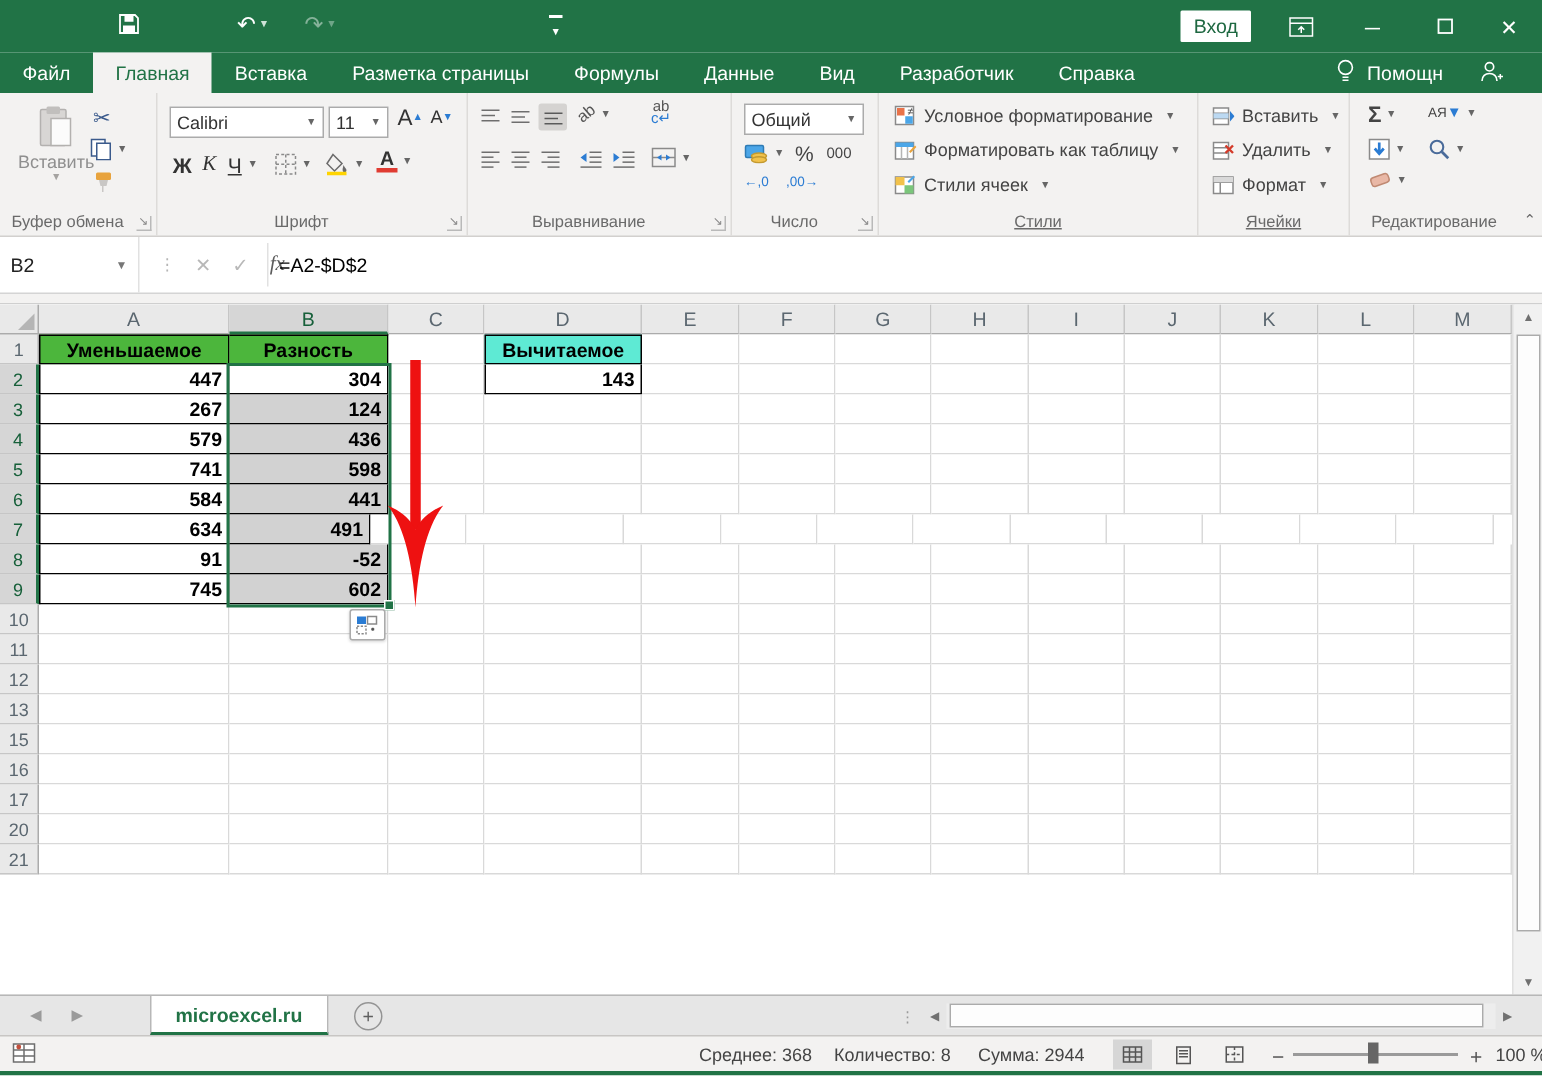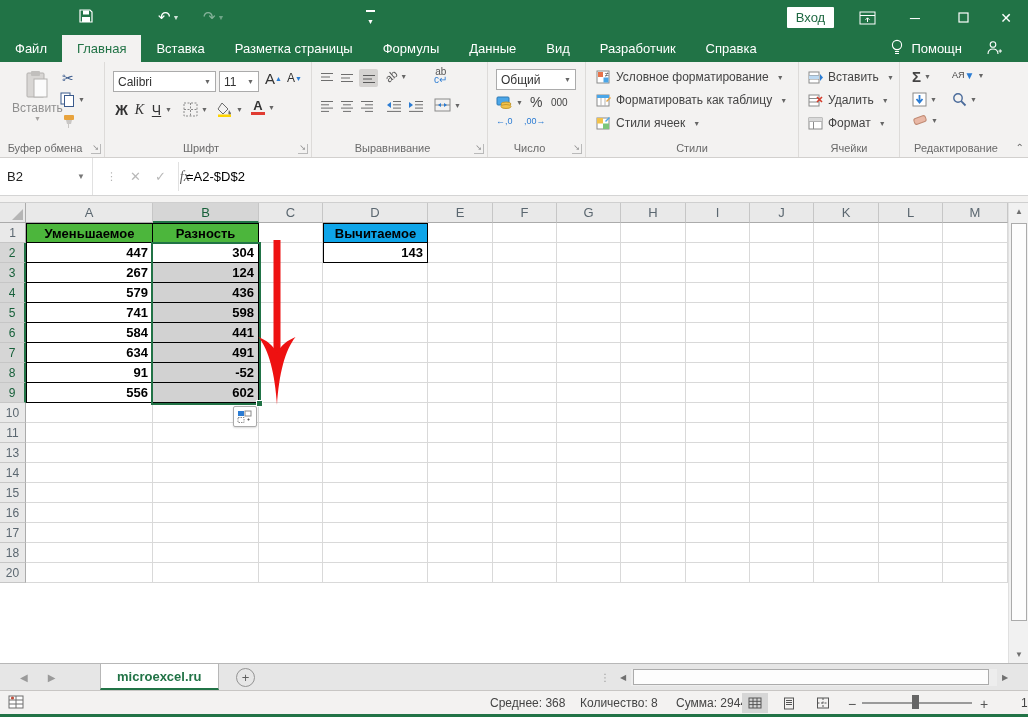--- a/index.html
+++ b/index.html
@@ -19,21 +19,21 @@
   .tabs { display:flex; }
   .tab { padding:0 15px; display:flex; align-items:center; font-size:13px; white-space:nowrap; }
   .tab.active { background:#f3f2f1; color:#217346; }
   .tabrow-right { margin-left:auto; display:flex; align-items:center; padding-right:14px; }
   .tabrow-right .helpitem { display:flex; align-items:center; gap:7px; padding:0 12px; font-size:13px; white-space:nowrap; }
 
   
   .ribbon { position:absolute; top:62px; left:0; width:1028px; height:96px; background:#f3f2f1; border-bottom:1px solid #d2d0ce; display:flex; }
   .rgroup { position:relative; height:100%; border-right:1px solid #dddbd9; flex:0 0 auto; }
   .glabel { position:absolute; bottom:3px; left:0; right:14px; text-align:center; font-size:11px; color:#6a6a6a; white-space:nowrap; }
-  .glabel.full { right:0; }
+  .glabel.full { right:0;text-decoration:underline; }
   .dlg { position:absolute; right:3px; bottom:3px; font-size:8px; color:#8b8b8b; width:10px; height:10px; border:1px solid #b9b9b9; border-top:none; border-left:none; line-height:8px; text-align:center; }
   .combo { position:absolute; background:#fff; border:1px solid #ababab; font-size:12px; color:#333; display:flex; align-items:center; padding:0 4px; }
   .combo .arr { margin-left:auto; color:#666; font-size:7px; }
   .mini-dd { font-size:7px; color:#666; margin-left:3px; }
   .bigbtn { position:absolute; display:flex; flex-direction:column; align-items:center; color:#8f8f8f; }
   .fontbtn { position:absolute; display:flex; align-items:center; justify-content:center; color:#333; font-size:14px; }
   .pressed { background:#d5d3d1; border-radius:2px; }
   .stylebtn { position:absolute; display:flex; align-items:center; gap:5px; font-size:12px; color:#444; white-space:nowrap; }
   .ribbon-collapse { position:absolute; right:6px; bottom:4px; color:#666; font-size:10px; }
 
@@ -83,21 +83,21 @@
   .addsheet { position:absolute; left:236px; top:4px; width:19px; height:19px; border:1px solid #949494; border-radius:50%; color:#5f5f5f; font-size:13px; display:flex; align-items:center; justify-content:center; background:#e6e6e6; }
   .hscroll { position:absolute; left:600px; top:5px; height:17px; width:420px; display:flex; align-items:center; }
   .hs-grip { color:#9a9a9a; font-size:10px; margin-right:6px; letter-spacing:-1px; }
   .hs-btn { width:16px; height:17px; color:#707070; font-size:8px; display:flex; align-items:center; justify-content:center; background:#e6e6e6; }
   .hs-track { position:relative; width:366px; height:17px; background:#ededed; }
   .hs-thumb { position:absolute; left:2px; top:0; width:356px; height:16px; background:#fdfdfd; border:1px solid #ababab; }
 
   
   .statusbar { position:absolute; top:690px; left:0; width:1028px; height:24px; background:#f3f2f1; border-top:1px solid #c8c6c4; font-size:12px; color:#444; }
   .macrobtn { position:absolute; left:8px; top:4px; }
-  .stat { position:absolute; top:5px; white-space:nowrap;margin-left:24px; }
+  .stat { position:absolute; top:5px; white-space:nowrap; }
   .viewbtn { position:absolute; top:2px; width:26px; height:20px; display:flex; align-items:center; justify-content:center; }
   .viewbtn.active { background:#d6d6d6; }
   .zoomctrl { position:absolute; top:5px; color:#555; }
   .zoom-track { position:absolute; top:11px; width:110px; height:2px; background:#9a9a9a; }
   .zoom-thumb { position:absolute; top:4px; width:7px; height:14px; background:#666; }
   .greenline { position:absolute; top:714px; left:0; width:1028px; height:3px; background:#217346; }
 </style>
 </head>
 <body>
 
@@ -500,21 +500,21 @@
       <div class="colh" style="width: 64px;">J</div>
       <div class="colh" style="width: 65px;">K</div>
       <div class="colh" style="width: 64px;">L</div>
       <div class="colh" style="width: 65px;">M</div>
     </div>
     <div class="grow">
       <div class="rowh">1</div>
       <div class="cell tbl hdr bt bl" style="width: 127px; background: rgb(76, 182, 60);">Уменьшаемое</div>
       <div class="cell tbl hdr bt" style="width: 106px; background: rgb(76, 182, 60);">Разность</div>
       <div class="cell" style="width: 64px;"></div>
-      <div class="cell tbl hdr bt bl" style="width: 105px; background: #0ea5e9;">Вычитаемое</div>
+      <div class="cell tbl hdr bt bl" style="width: 105px; background: #5eead4;">Вычитаемое</div>
       <div class="cell" style="width: 65px;"></div>
       <div class="cell" style="width: 64px;"></div>
       <div class="cell" style="width: 64px;"></div>
       <div class="cell" style="width: 65px;"></div>
       <div class="cell" style="width: 64px;"></div>
       <div class="cell" style="width: 64px;"></div>
       <div class="cell" style="width: 65px;"></div>
       <div class="cell" style="width: 64px;"></div>
       <div class="cell" style="width: 65px;"></div>
     </div>
@@ -594,21 +594,21 @@
       <div class="cell" style="width: 65px;"></div>
       <div class="cell" style="width: 64px;"></div>
       <div class="cell" style="width: 64px;"></div>
       <div class="cell" style="width: 65px;"></div>
       <div class="cell" style="width: 64px;"></div>
       <div class="cell" style="width: 65px;"></div>
     </div>
     <div class="grow">
       <div class="rowh sel">7</div>
       <div class="cell tbl bl" style="width: 127px;">634</div>
-      <div class="cell tbl gray" style="width: 106px;">491</div>
+      <div class="cell tbl gray" style="width: 94px;">491</div>
       <div class="cell" style="width: 64px;"></div>
       <div class="cell" style="width: 105px;"></div>
       <div class="cell" style="width: 65px;"></div>
       <div class="cell" style="width: 64px;"></div>
       <div class="cell" style="width: 64px;"></div>
       <div class="cell" style="width: 65px;"></div>
       <div class="cell" style="width: 64px;"></div>
       <div class="cell" style="width: 64px;"></div>
       <div class="cell" style="width: 65px;"></div>
       <div class="cell" style="width: 64px;"></div>
@@ -625,21 +625,21 @@
       <div class="cell" style="width: 64px;"></div>
       <div class="cell" style="width: 65px;"></div>
       <div class="cell" style="width: 64px;"></div>
       <div class="cell" style="width: 64px;"></div>
       <div class="cell" style="width: 65px;"></div>
       <div class="cell" style="width: 64px;"></div>
       <div class="cell" style="width: 65px;"></div>
     </div>
     <div class="grow">
       <div class="rowh sel">9</div>
-      <div class="cell tbl bl" style="width: 127px;">556</div>
+      <div class="cell tbl bl" style="width: 127px;">745</div>
       <div class="cell tbl gray" style="width: 106px;">602</div>
       <div class="cell" style="width: 64px;"></div>
       <div class="cell" style="width: 105px;"></div>
       <div class="cell" style="width: 65px;"></div>
       <div class="cell" style="width: 64px;"></div>
       <div class="cell" style="width: 64px;"></div>
       <div class="cell" style="width: 65px;"></div>
       <div class="cell" style="width: 64px;"></div>
       <div class="cell" style="width: 64px;"></div>
       <div class="cell" style="width: 65px;"></div>
@@ -672,52 +672,52 @@
       <div class="cell" style="width: 64px;"></div>
       <div class="cell" style="width: 64px;"></div>
       <div class="cell" style="width: 65px;"></div>
       <div class="cell" style="width: 64px;"></div>
       <div class="cell" style="width: 64px;"></div>
       <div class="cell" style="width: 65px;"></div>
       <div class="cell" style="width: 64px;"></div>
       <div class="cell" style="width: 65px;"></div>
     </div>
     <div class="grow">
+      <div class="rowh">12</div>
+      <div class="cell" style="width: 127px;"></div>
+      <div class="cell" style="width: 106px;"></div>
+      <div class="cell" style="width: 64px;"></div>
+      <div class="cell" style="width: 105px;"></div>
+      <div class="cell" style="width: 65px;"></div>
+      <div class="cell" style="width: 64px;"></div>
+      <div class="cell" style="width: 64px;"></div>
+      <div class="cell" style="width: 65px;"></div>
+      <div class="cell" style="width: 64px;"></div>
+      <div class="cell" style="width: 64px;"></div>
+      <div class="cell" style="width: 65px;"></div>
+      <div class="cell" style="width: 64px;"></div>
+      <div class="cell" style="width: 65px;"></div>
+    </div>
+    <div class="grow">
       <div class="rowh">13</div>
       <div class="cell" style="width: 127px;"></div>
       <div class="cell" style="width: 106px;"></div>
       <div class="cell" style="width: 64px;"></div>
       <div class="cell" style="width: 105px;"></div>
       <div class="cell" style="width: 65px;"></div>
       <div class="cell" style="width: 64px;"></div>
       <div class="cell" style="width: 64px;"></div>
       <div class="cell" style="width: 65px;"></div>
       <div class="cell" style="width: 64px;"></div>
       <div class="cell" style="width: 64px;"></div>
       <div class="cell" style="width: 65px;"></div>
       <div class="cell" style="width: 64px;"></div>
       <div class="cell" style="width: 65px;"></div>
     </div>
     <div class="grow">
-      <div class="rowh">14</div>
-      <div class="cell" style="width: 127px;"></div>
-      <div class="cell" style="width: 106px;"></div>
-      <div class="cell" style="width: 64px;"></div>
-      <div class="cell" style="width: 105px;"></div>
-      <div class="cell" style="width: 65px;"></div>
-      <div class="cell" style="width: 64px;"></div>
-      <div class="cell" style="width: 64px;"></div>
-      <div class="cell" style="width: 65px;"></div>
-      <div class="cell" style="width: 64px;"></div>
-      <div class="cell" style="width: 64px;"></div>
-      <div class="cell" style="width: 65px;"></div>
-      <div class="cell" style="width: 64px;"></div>
-      <div class="cell" style="width: 65px;"></div>
-    </div>
-    <div class="grow">
       <div class="rowh">15</div>
       <div class="cell" style="width: 127px;"></div>
       <div class="cell" style="width: 106px;"></div>
       <div class="cell" style="width: 64px;"></div>
       <div class="cell" style="width: 105px;"></div>
       <div class="cell" style="width: 65px;"></div>
       <div class="cell" style="width: 64px;"></div>
       <div class="cell" style="width: 64px;"></div>
       <div class="cell" style="width: 65px;"></div>
       <div class="cell" style="width: 64px;"></div>
@@ -752,37 +752,37 @@
       <div class="cell" style="width: 64px;"></div>
       <div class="cell" style="width: 64px;"></div>
       <div class="cell" style="width: 65px;"></div>
       <div class="cell" style="width: 64px;"></div>
       <div class="cell" style="width: 64px;"></div>
       <div class="cell" style="width: 65px;"></div>
       <div class="cell" style="width: 64px;"></div>
       <div class="cell" style="width: 65px;"></div>
     </div>
     <div class="grow">
-      <div class="rowh">18</div>
+      <div class="rowh">20</div>
       <div class="cell" style="width: 127px;"></div>
       <div class="cell" style="width: 106px;"></div>
       <div class="cell" style="width: 64px;"></div>
       <div class="cell" style="width: 105px;"></div>
       <div class="cell" style="width: 65px;"></div>
       <div class="cell" style="width: 64px;"></div>
       <div class="cell" style="width: 64px;"></div>
       <div class="cell" style="width: 65px;"></div>
       <div class="cell" style="width: 64px;"></div>
       <div class="cell" style="width: 64px;"></div>
       <div class="cell" style="width: 65px;"></div>
       <div class="cell" style="width: 64px;"></div>
       <div class="cell" style="width: 65px;"></div>
     </div>
     <div class="grow">
-      <div class="rowh">20</div>
+      <div class="rowh">21</div>
       <div class="cell" style="width: 127px;"></div>
       <div class="cell" style="width: 106px;"></div>
       <div class="cell" style="width: 64px;"></div>
       <div class="cell" style="width: 105px;"></div>
       <div class="cell" style="width: 65px;"></div>
       <div class="cell" style="width: 64px;"></div>
       <div class="cell" style="width: 64px;"></div>
       <div class="cell" style="width: 65px;"></div>
       <div class="cell" style="width: 64px;"></div>
       <div class="cell" style="width: 64px;"></div>

